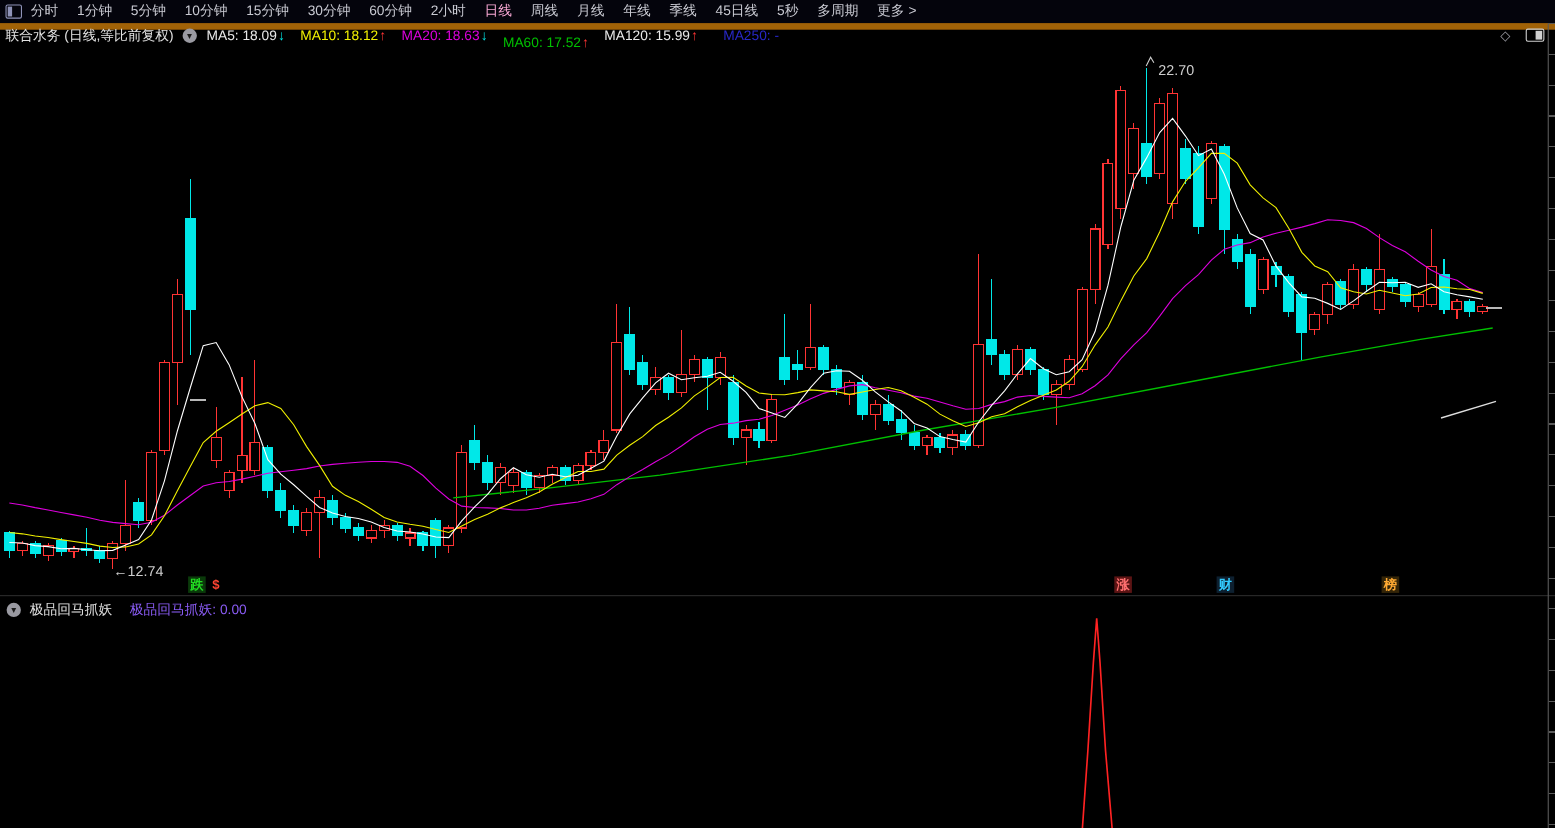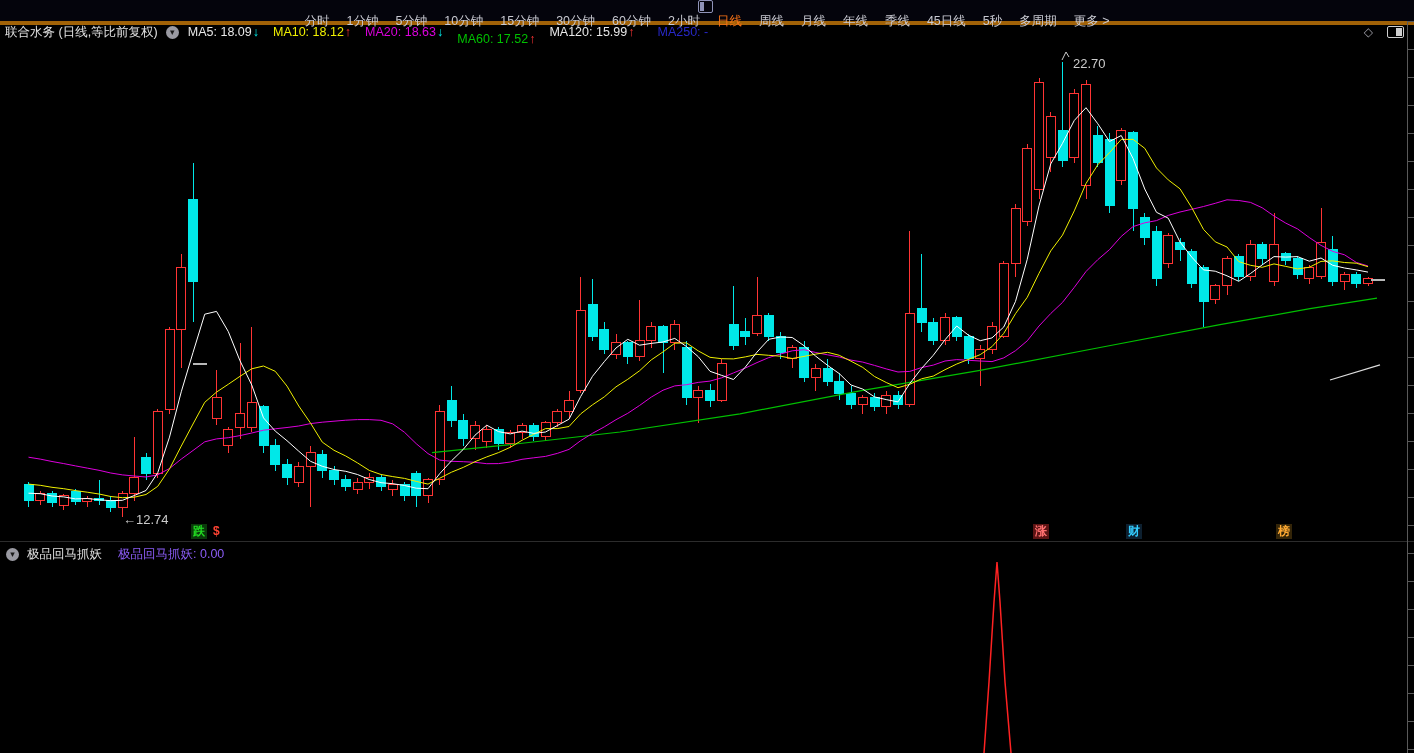--- a/index.html
+++ b/index.html
@@ -1,40 +1,40 @@
 <!DOCTYPE html>
 <html><head>
 <meta charset="utf-8">
 <style>
   html,body{margin:0;padding:0;background:#000;}
   body{width:1414px;height:753px;overflow:hidden;position:relative;
        font-family:"Liberation Sans","DejaVu Sans",sans-serif;-webkit-font-smoothing:none;}
   .menubar{position:absolute;left:0;top:0;width:1414px;height:21px;background:#04040c;
-           border-bottom:4px solid #a16207;display:flex;align-items:center;white-space:nowrap;
-           font-size:12.5px;color:#c9cad2;flex-direction:column;}
+           border-bottom:6px solid #a16207;display:flex;align-items:center;white-space:nowrap;
+           font-size:12.5px;color:#c9cad2;}
   .win-icon{width:13px;height:11px;border:1px solid #8f93b8;border-radius:2px;margin:0 8px 0 5px;
             position:relative;flex:0 0 auto;}
   .win-icon::after{content:"";position:absolute;left:1px;top:1px;bottom:1px;width:4px;background:#8f93b8;}
   .periods{display:flex;gap:17px;align-items:center;}
   .p-item{cursor:default;}
-  .p-item.active{color:#f97316;}
+  .p-item.active{color:#f9a8d4;}
   .right-btns{margin-left:auto;display:flex;align-items:center;height:100%;}
   .r-btn{padding:0 9px;border-left:1px solid #33334a;color:#d8d8de;line-height:20px;}
   .symbolbar{position:absolute;left:0;top:22px;width:1414px;height:20px;display:flex;
              align-items:center;font-size:12.5px;color:#e2e2e2;white-space:nowrap;justify-content:center;}
   .sb-title{margin-left:5px;}
   .chev-circle{width:13px;height:13px;border-radius:50%;background:#9a9aa2;color:#1a1a1a;
                font-size:9px;line-height:13px;text-align:center;margin:0 9px 0 8px;flex:0 0 auto;}
   .malist{display:flex;gap:14px;align-items:center;}
   .ma-item .arrow{margin-left:1px;}
   .sb-right{margin-left:auto;display:flex;align-items:center;gap:14px;margin-right:10px;}
   .diamond{color:#9a9aa2;font-size:12px;}
   .panel-icon{width:15px;height:10px;border:1px solid #cfcfcf;border-radius:2px;position:relative;}
   .panel-icon::after{content:"";position:absolute;right:1px;top:1px;bottom:1px;width:6px;background:#cfcfcf;}
-  .chart{position:absolute;left:0;top:42px;width:1124px;height:499px;margin-left:20px;}
+  .chart{position:absolute;left:0;top:42px;width:1124px;height:499px;}
   .chart svg,.panel2 svg{position:absolute;left:0;top:0;}
   .badge{position:absolute;top:482px;height:15px;font-size:12px;font-weight:bold;
          line-height:15px;padding:0 2px;}
   .hsep{position:absolute;left:0;top:541px;width:1414px;height:1px;background:#2c2c2c;}
   .panel2{position:absolute;left:0;top:542px;width:1414px;height:211px;}
   .p2-head{position:absolute;left:0;top:4px;display:flex;align-items:center;font-size:12.5px;z-index:2;}
   .p2-head .chev-circle{margin:0 8px 0 6px;}
   .p2-name{color:#e0e0e0;margin-right:16px;}
   .p2-val{color:#8b5cf6;}
   .right-axis{position:absolute;left:1407px;top:21px;height:732px;width:6px;

